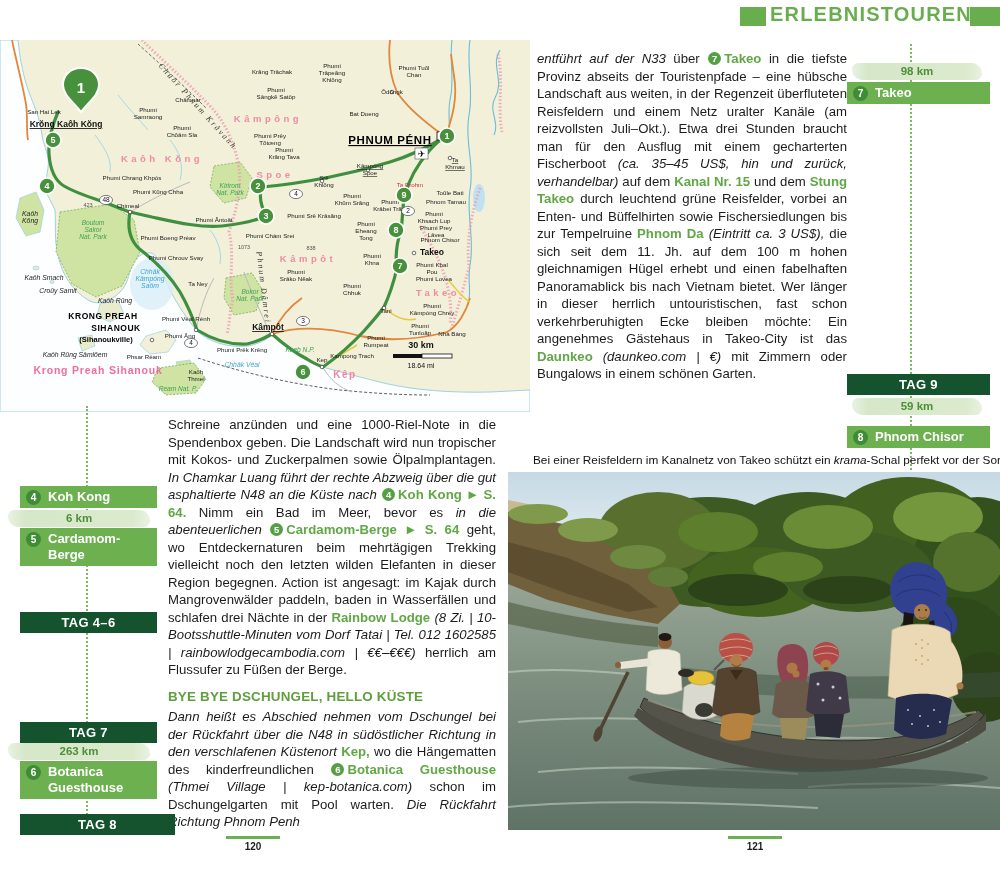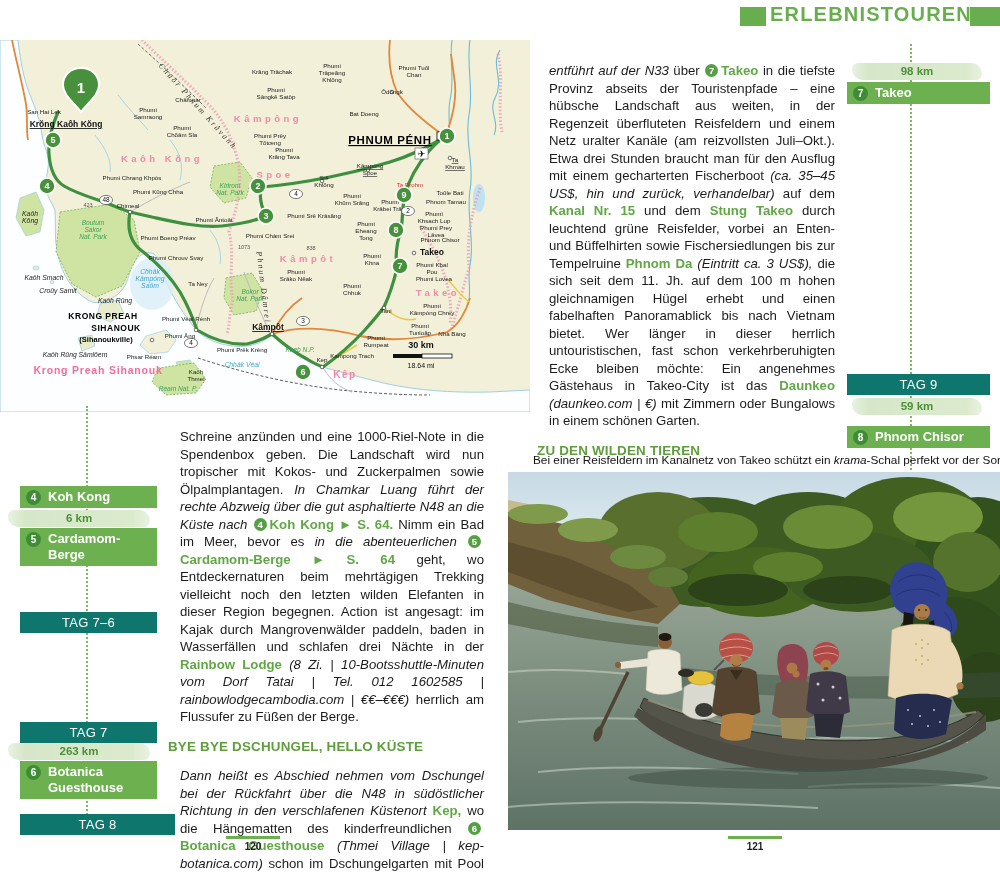--- a/index.html
+++ b/index.html
@@ -5,35 +5,35 @@
   html,body{margin:0;padding:0}
   body{width:1000px;height:872px;position:relative;background:#fff;overflow:hidden;
        font-family:"Liberation Sans",sans-serif;color:#1c1c1c}
   .abs{position:absolute}
   
   .hdr-block{position:absolute;top:7px;height:19px;background:#68ae4e}
   .hdr-title{position:absolute;top:3px;font-size:20px;font-weight:bold;letter-spacing:1.2px;
              color:#68ae4e;text-align:center}
   
   .col{position:absolute;text-align:justify;font-size:13.2px;line-height:17.5px}
-  .col p{margin:12px}
+  .col p{margin:0}
   .col h3{margin:9px 0 3px;font-size:13.4px;color:#5f9e3d;letter-spacing:.2px}
   .it{font-style:italic}
   .grn{color:#61a746;font-weight:bold}
   .circ{display:inline-block;width:13px;height:13px;border-radius:50%;background:#55a045;
         color:#fff;font-size:9.5px;font-weight:bold;text-align:center;line-height:13px;
         vertical-align:1px;margin:0 3px 0 1px;font-style:normal}
   .caption{position:absolute;font-size:11.8px;color:#111;white-space:nowrap}
   
   .dotv{position:absolute;width:0;border-left:2px dotted #7cb85e}
   .badge-loc{position:absolute;background:#6db050;color:#fff;font-weight:bold;font-size:13px;
              line-height:16px;padding:3px 6px;display:flex;align-items:flex-start;gap:7px;z-index:2}
   .bnum{flex:none;width:15px;height:15px;border-radius:50%;background:#3f8c36;color:#fff;
         font-size:10px;font-weight:bold;text-align:center;line-height:15px;margin-top:1px}
-  .badge-tag{position:absolute;background:#0f766e;color:#fff;font-weight:normal;font-size:13px;
+  .badge-tag{position:absolute;background:#14532d;color:#fff;font-weight:bold;font-size:13px;
              text-align:center;padding:3px 0;letter-spacing:.3px;z-index:2}
   .ribbon{position:absolute;color:#4e8f3a;font-weight:bold;font-size:11.5px;text-align:center;
           line-height:17px;height:17px;z-index:2;border-radius:7px 12px 7px 12px;
           background:linear-gradient(90deg,#e9f2e2,#d6e7c9 12%,#dbeacd 88%,#e9f2e2)}
   
   .pageline{position:absolute;top:836px;width:54px;height:2.5px;background:#6db050}
   .pagenum{position:absolute;top:841px;width:54px;text-align:center;font-size:10px;font-weight:bold}
   
   svg{font-family:"Liberation Sans",sans-serif}
   .ml-v{font-size:6.2px;fill:#222;text-anchor:middle}
@@ -309,38 +309,37 @@
 <div class="dotv" style="left:86px;top:406px;height:428px"></div>
 <div class="badge-loc" style="left:20px;top:486px;width:125px">
   <span class="bnum">4</span>
   <span>Koh Kong</span>
 </div>
 <div class="ribbon" style="left:8px;top:510px;width:142px">6 km</div>
 <div class="badge-loc" style="left:20px;top:528px;width:125px">
   <span class="bnum">5</span>
   <span>Cardamom-Berge</span>
 </div>
-<div class="badge-tag" style="left:20px;top:612px;width:137px">TAG 7–6</div>
+<div class="badge-tag" style="left:20px;top:612px;width:137px">TAG 4–6</div>
 <div class="badge-tag" style="left:20px;top:722px;width:137px">TAG 7</div>
 <div class="ribbon" style="left:8px;top:743px;width:142px">263 km</div>
 <div class="badge-loc" style="left:20px;top:761px;width:125px">
   <span class="bnum">6</span>
   <span>Botanica Guesthouse</span>
 </div>
 <div class="badge-tag" style="left:20px;top:814px;width:155px">TAG 8</div>
 
 <div class="col" style="left:168px;top:416px;width:328px">
   <p><span>Schreine anzünden und eine 1000-Riel-Note in die Spendenbox geben. Die Landschaft wird nun tropischer mit Kokos- und Zuckerpalmen sowie Ölpalmplantagen. </span><span class="it">In Chamkar Luang führt der rechte Abzweig über die gut asphaltierte N48 an die Küste nach </span><span class="circ">4</span><span class="grn">Koh Kong ► S. 64.</span><span> Nimm ein Bad im Meer, bevor es </span><span class="it">in die abenteuerlichen </span><span class="circ">5</span><span class="grn">Cardamom-Berge ► S. 64</span><span> geht, wo Entdeckernaturen beim mehrtägigen Trekking vielleicht noch den letzten wilden Elefanten in dieser Region begegnen. Action ist angesagt: im Kajak durch Mangrovenwälder paddeln, baden in Wasserfällen und schlafen drei Nächte in der </span><span class="grn">Rainbow Lodge</span><span> </span><span class="it">(8 Zi. | 10-Bootsshuttle-Minuten vom Dorf Tatai | Tel. 012 1602585 | rainbowlodgecambodia.com | €€–€€€)</span><span> herrlich am Flussufer zu Füßen der Berge.</span></p>
   <h3>BYE BYE DSCHUNGEL, HELLO KÜSTE</h3>
   <p><span class="it">Dann heißt es Abschied nehmen vom Dschungel bei der Rückfahrt über die N48 in südöstlicher Richtung in den verschlafenen Küstenort </span><span class="grn">Kep,</span><span> wo die Hängematten des kinderfreundlichen </span><span class="circ">6</span><span class="grn">Botanica Guesthouse</span><span> </span><span class="it">(Thmei Village | kep-botanica.com)</span><span> schon im Dschungelgarten mit Pool warten. </span><span class="it">Die Rückfahrt Richtung Phnom Penh</span></p>
 </div>
 
 <div class="col" style="left:537px;top:50px;width:310px">
   <p><span class="it">entführt auf der N33 </span><span>über </span><span class="circ">7</span><span class="grn">Takeo</span><span> in die tiefste Provinz abseits der Touristenpfade – eine hübsche Landschaft aus weiten, in der Regenzeit überfluteten Reisfeldern und einem Netz uralter Kanäle (am reizvollsten Juli–Okt.). Etwa drei Stunden braucht man für den Ausflug mit einem gecharterten Fischerboot </span><span class="it">(ca. 35–45 US$, hin und zurück, verhandelbar)</span><span> auf dem </span><span class="grn">Kanal Nr. 15</span><span> und dem </span><span class="grn">Stung Takeo</span><span> durch leuchtend grüne Reisfelder, vorbei an Enten- und Büffelhirten sowie Fischersiedlungen bis zur Tempelruine </span><span class="grn">Phnom Da</span><span> </span><span class="it">(Eintritt ca. 3 US$),</span><span> die sich seit dem 11. Jh. auf dem 100 m hohen gleichnamigen Hügel erhebt und einen fabelhaften Panoramablick bis nach Vietnam bietet. Wer länger in dieser herrlich untouristischen, fast schon verkehrberuhigten Ecke bleiben möchte: Ein angenehmes Gästehaus in Takeo-City ist das </span><span class="grn">Daunkeo</span><span> </span><span class="it">(daunkeo.com | €)</span><span> mit Zimmern oder Bungalows in einem schönen Garten.</span></p>
-  <h3>ZU DEN WILDEN TIEREN</h3>
 </div>
 
 <div class="dotv" style="left:910px;top:44px;height:426px"></div>
 <div class="ribbon" style="left:852px;top:63px;width:130px">98 km</div>
 <div class="badge-loc" style="left:847px;top:82px;width:131px">
   <span class="bnum">7</span>
   <span>Takeo</span>
 </div>
 <div class="badge-tag" style="left:847px;top:374px;width:143px">TAG 9</div>
 <div class="ribbon" style="left:852px;top:398px;width:130px">59 km</div>

